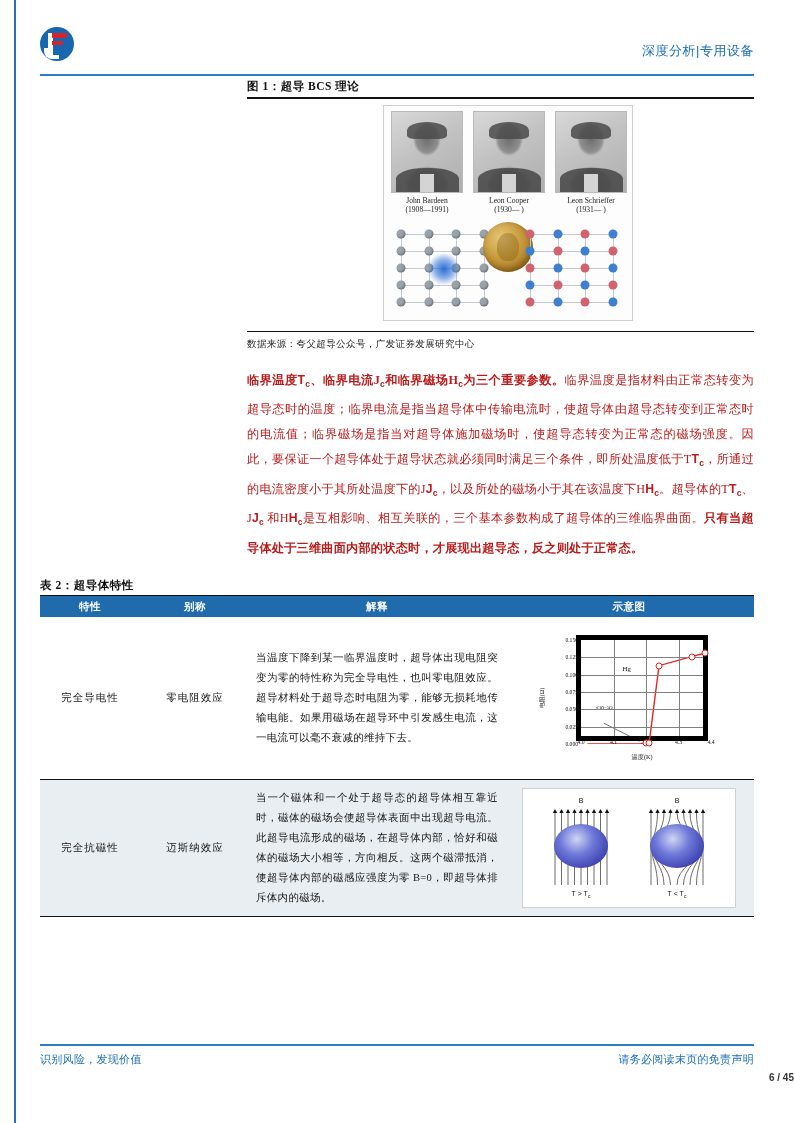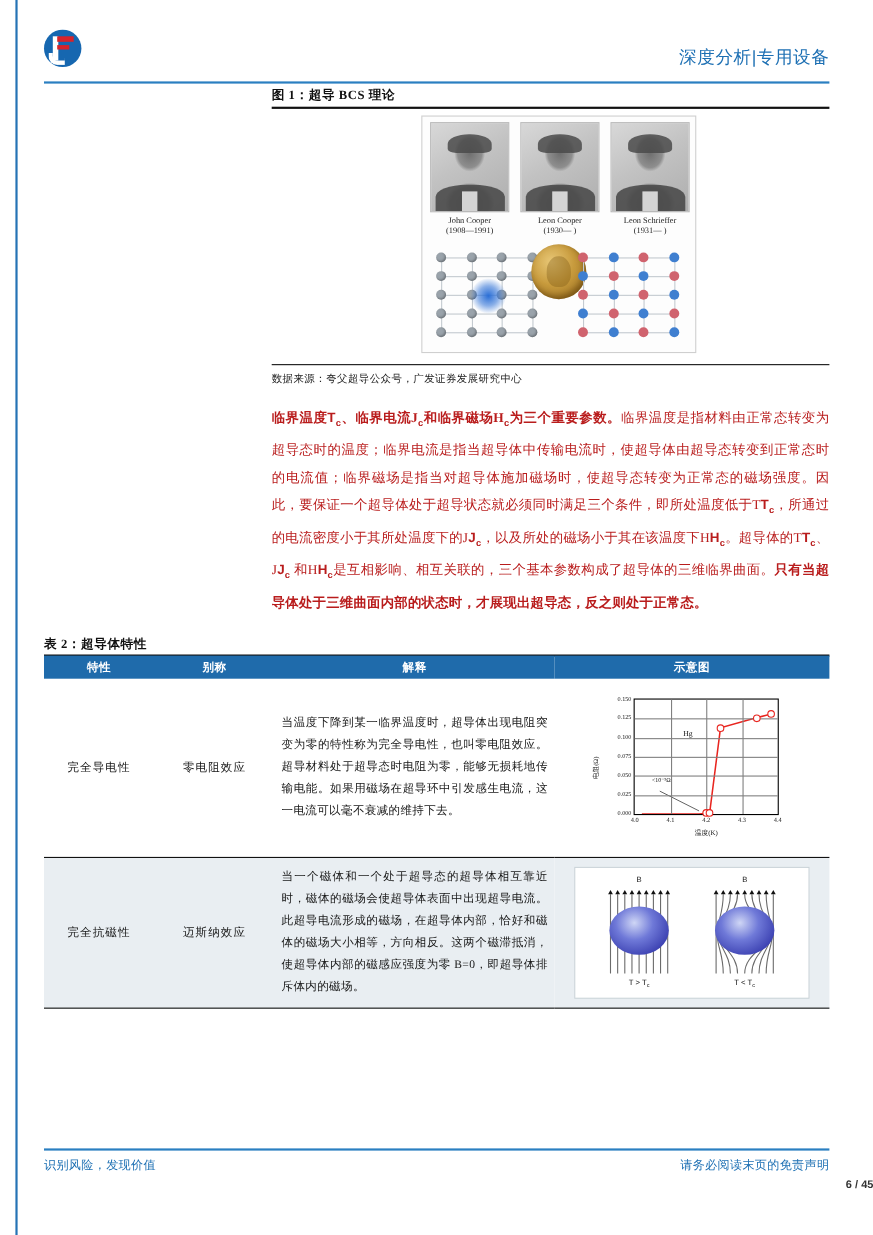--- a/index.html
+++ b/index.html
@@ -111,21 +111,21 @@
     color: #14569e;
     line-height: 1;
     letter-spacing: 1.2px;
     margin-top: 3px;
   }
   .header-right {
     position: absolute;
     right: 0px;
     top: 20px;
     font-family: "Liberation Sans", "DejaVu Sans", sans-serif;
-    font-size: 16px;
+    font-size: 13px;
     color: #1c6fb3;
     letter-spacing: 0.5px;
     text-align: center;
   }
   .header-rule {
     position: absolute;
     left: 40px;
     top: 74px;
     width: 714px;
     height: 2px;
@@ -407,21 +407,21 @@
     margin: 0 auto;
     position: relative;
     background: #ffffff;
   }
   .chart-plot {
     position: absolute;
     left: 52px;
     top: 10px;
     width: 132px;
     height: 106px;
-    border: 1px solid #000000;
+    border: 5px solid #000000;
     box-sizing: border-box;
     background: #ffffff;
   }
   .gl-h, .gl-v {
     position: absolute;
     background: #808080;
   }
   .gl-h { left: 0; width: 100%; height: 1px; }
   .gl-v { top: 0; height: 100%; width: 1px; }
   .ytick {
@@ -606,21 +606,21 @@
   <div class="fig-body">
     <div class="fig-img-wrap">
 
       <div class="portraits">
         <div class="portrait-cell">
           <div class="portrait-photo">
             <div class="hair"></div>
               <div class="suit"></div>
               <div class="collar"></div>
           </div>
-          <div class="portrait-name">John Cooper</div>
+          <div class="portrait-name">John Bardeen</div>
           <div class="portrait-years">(1908—1991)</div>
         </div>
         <div class="portrait-cell">
           <div class="portrait-photo">
             <div class="hair"></div>
               <div class="suit"></div>
               <div class="collar"></div>
           </div>
           <div class="portrait-name">Leon Cooper</div>
           <div class="portrait-years">(1930—  )</div>

